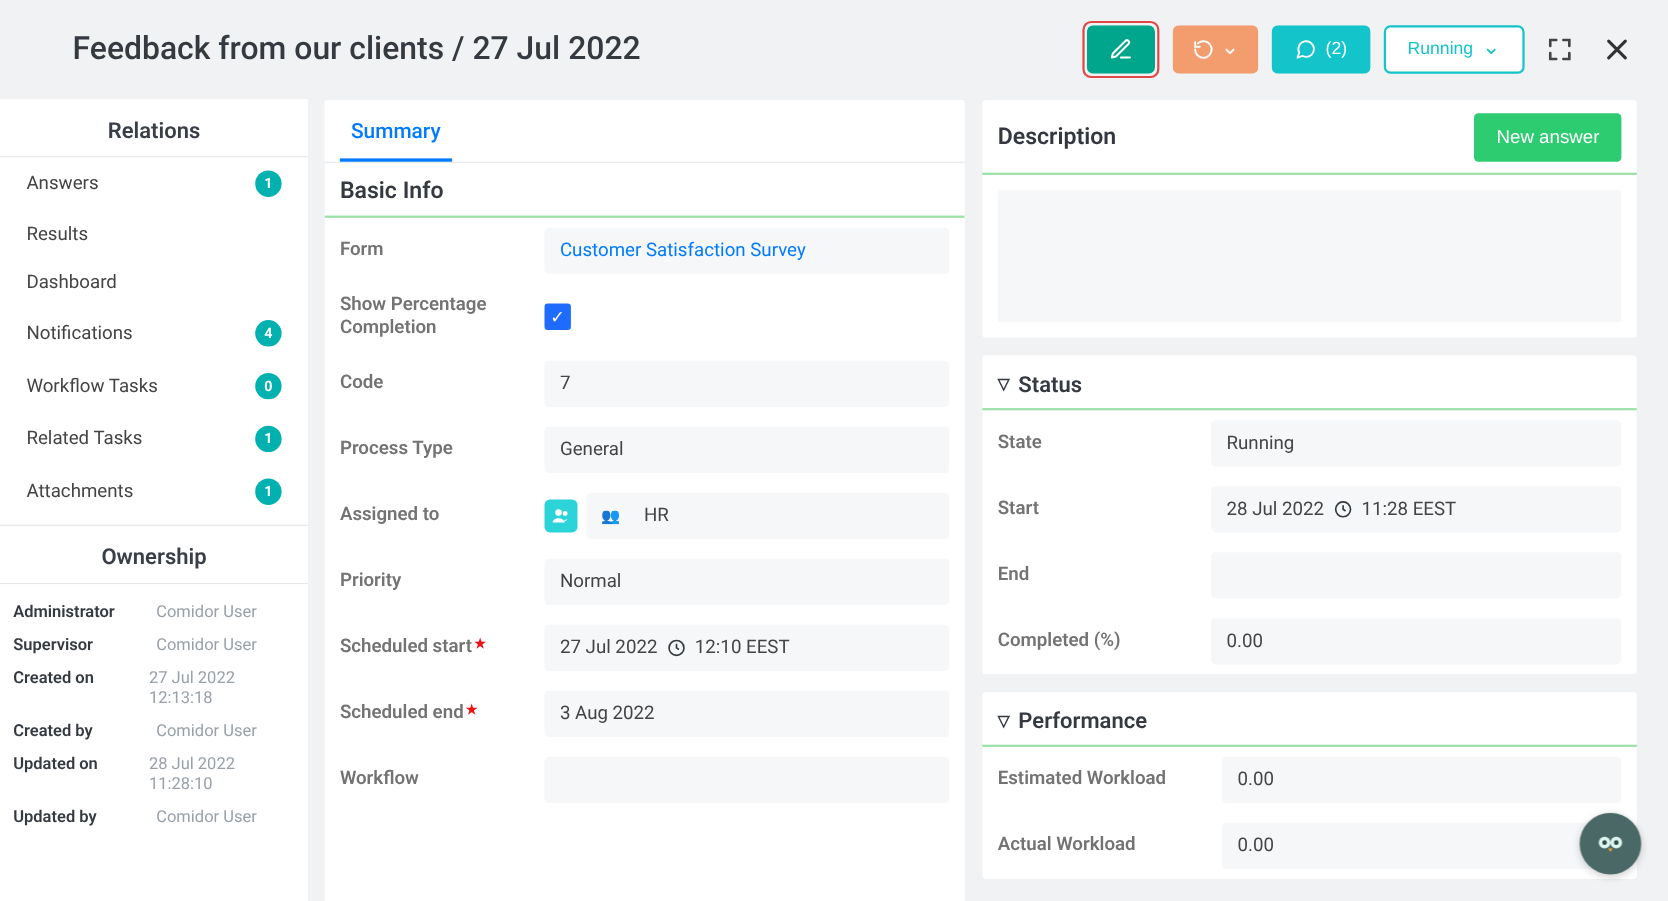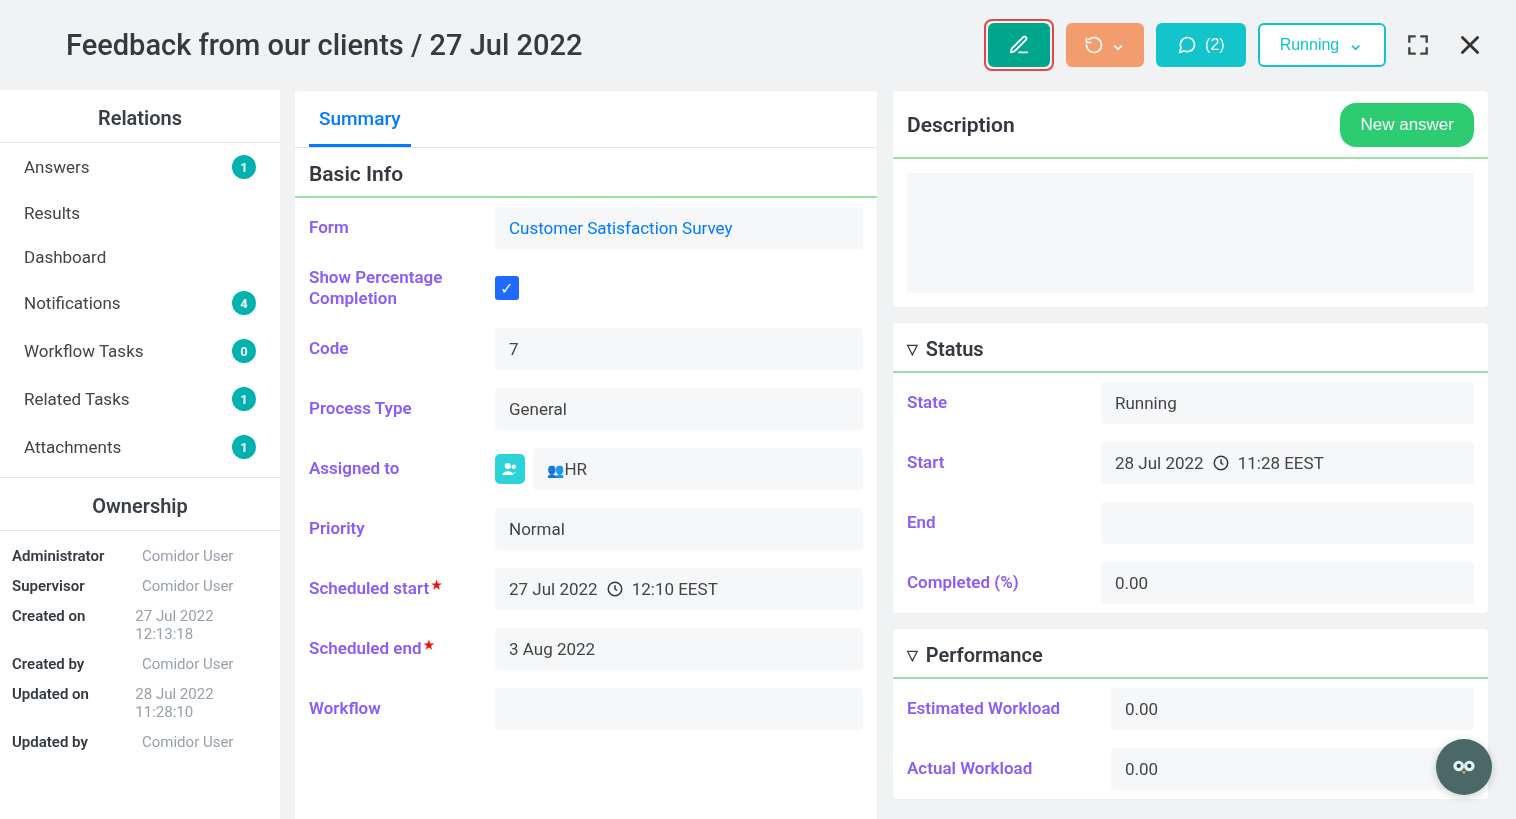--- a/index.html
+++ b/index.html
@@ -88,42 +88,42 @@
   .sec-head {
     padding:14px 14px 10px; font-size:21px; font-weight:600; color:#343a40;
     border-bottom:2px solid var(--green-line);
   }
   .sec-head.sm { font-size:20px; }
   .tri::before{ content:"▽"; font-size:14px; margin-right:8px; vertical-align:2px;}
 
   .form-row {
     display:flex; align-items:center; padding:9px 14px; gap:14px;
   }
-  .form-row .label { width:172px; font-size:17px; font-weight:600; color:#8b5cf6; line-height:1.25;}
+  .form-row .label { width:172px; font-size:17px; font-weight:600; color:#737373; line-height:1.25;}
   .form-row .label.req::after{ content:"★"; color:#e11; font-size:12px; margin-left:2px; vertical-align:top;}
   .field {
     flex:1; background:var(--pale); border-radius:4px; min-height:42px;
     display:flex; align-items:center; padding:0 14px; font-size:17px;
     color:#444;
   }
   .field.link a{ color:var(--blue-link); text-decoration:none; }
   .clock-ic{ display:inline-flex; align-items:center; margin:0 8px;}
   .clock-ic svg{stroke:#343a40;}
 
   .check { width:24px; height:24px; background:#1e6bff; border-radius:3px; display:inline-flex; align-items:center; justify-content:center; color:#fff; font-size:16px;}
   .people-ic { width:30px; height:30px; border-radius:5px; background:#2cd4d9; color:#fff; display:inline-flex; align-items:center; justify-content:center; margin-right:-6px;}
   .group-ic::before{ content:"👥"; font-size:14px;}
 
   
   .desc-card .desc-head{
     display:flex; align-items:center; justify-content:space-between;
     padding:12px 14px 10px; border-bottom:2px solid var(--green-line);
   }
   .desc-card .desc-head .t{ font-size:21px; font-weight:600;}
-  .new-ans{ background:#2ecc71; color:#fff; border:none; border-radius:16px; height:44px; padding:0 20px; font-size:17px; cursor:pointer;}
+  .new-ans{ background:#2ecc71; color:#fff; border:none; border-radius:4px; height:44px; padding:0 20px; font-size:17px; cursor:pointer;}
   .desc-area{
     margin:14px; background:var(--pale); height:120px; border-radius:3px;
   }
 
   .status-grid .form-row .label{ width:180px; font-weight:600;}
   .perf-grid .form-row .label{ width:190px; font-weight:600;}
 
   
   .owl {
     position:fixed; right:24px; bottom:24px; width:56px; height:56px;
@@ -277,21 +277,21 @@
         <div class="form-row">
           <span class="label">Assigned to</span>
           <span class="people-ic">
             <svg width="18" height="18" viewBox="0 0 24 24" fill="white">
                 <circle cx="9" cy="8" r="4"></circle>
                 <path d="M2 20c0-3 3-5 7-5s7 2 7 5"></path>
                 <circle cx="17" cy="9" r="3"></circle>
                 <path d="M15 20c0-2 2-4 5-4"></path>
               </svg>
           </span>
-          <span class="field" style="gap:0;">
+          <span class="field" style="gap:21px;">
             <span class="group-ic"></span>
             <span>HR</span>
           </span>
         </div>
 
         <div class="form-row">
           <span class="label">Priority</span>
           <span class="field">Normal</span>
         </div>
 

